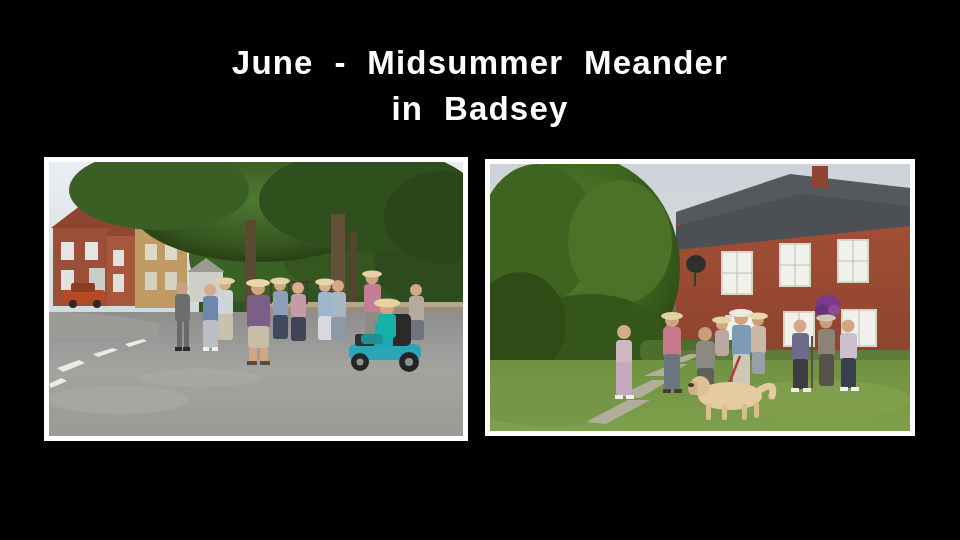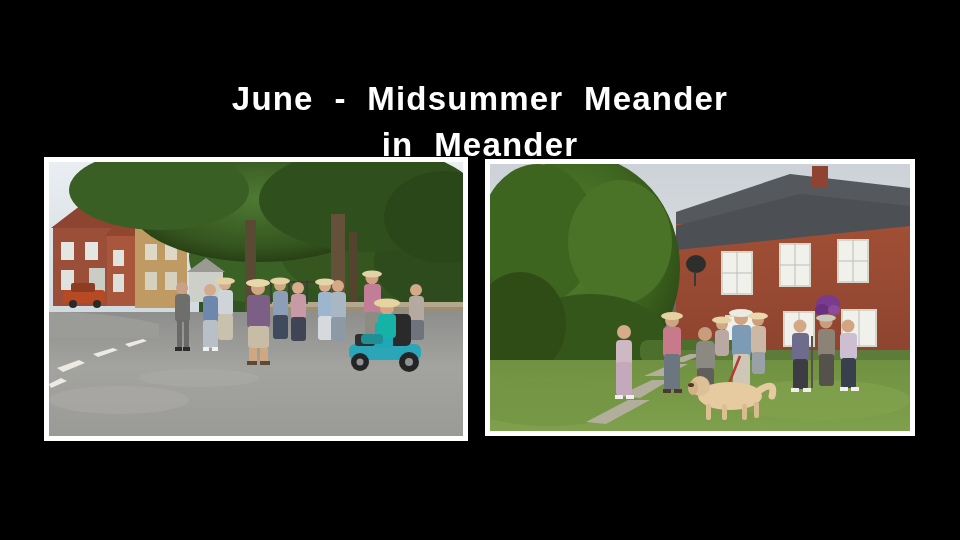--- a/index.html
+++ b/index.html
@@ -15,21 +15,20 @@
     overflow: hidden;
     font-family: "Liberation Sans", sans-serif;
   }
   .title-block {
     position: absolute;
     top: 40px;
     left: 0;
     width: 960px;
     text-align: center;
     color: #ffffff;
-    margin-top: 36px;
   }
   .title-line {
     font-size: 33px;
     font-weight: bold;
     line-height: 46px;
     letter-spacing: 1.2px;
     color: #ffffff;
     white-space: pre;
   }
   
@@ -50,21 +49,21 @@
   }
   .ph-svg { display: block; width: 100%; height: 100%; }
 </style>
 </head>
 <body>
 
 <div class="slide">
 
   <div class="title-block">
     <div class="title-line">June  -  Midsummer  Meander</div>
-    <div class="title-line">in  Meander</div>
+    <div class="title-line">in  Badsey</div>
   </div>
 
   <div class="photo-frame" id="photo-left">
     <div class="photo-inner">
       <svg class="ph-svg" viewBox="0 0 414 274" preserveAspectRatio="none">
         <defs>
           <linearGradient id="lsky" x1="0" y1="0" x2="0" y2="1">
             <stop offset="0%" stop-color="#e9eef2"></stop>
             <stop offset="100%" stop-color="#cfd9dd"></stop>
           </linearGradient>

